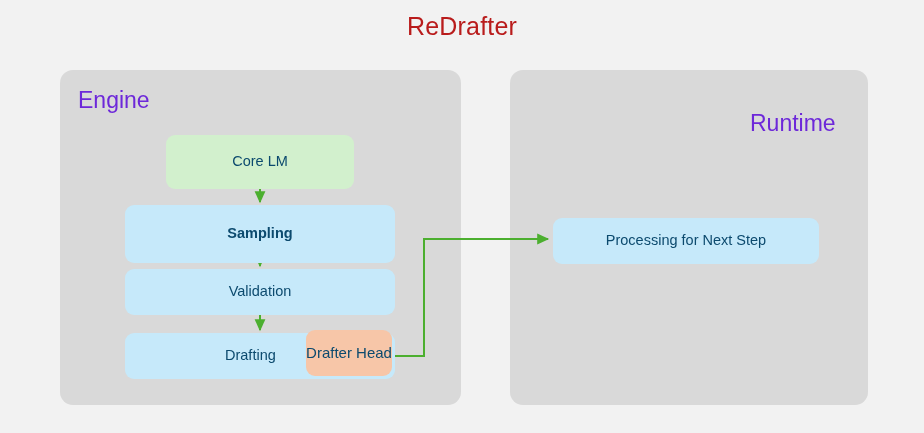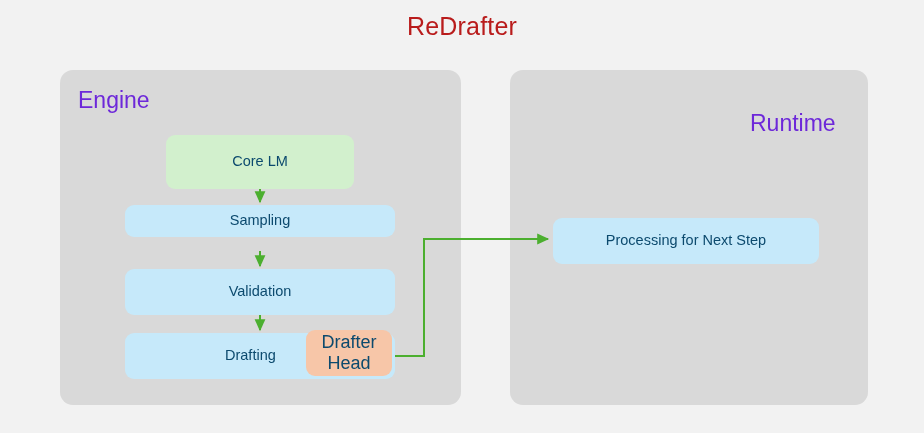--- a/index.html
+++ b/index.html
@@ -83,21 +83,22 @@
   #node-core-lm {
     left: 166px;
     top: 135px;
     width: 188px;
     height: 54px;
   }
   #node-sampling {
     left: 125px;
     top: 205px;
     width: 270px;
-    height: 32px;
+    height: 58px;
+    font-weight: bold;
   }
   #node-validation {
     left: 125px;
     top: 269px;
     width: 270px;
     height: 46px;
   }
   #node-drafting {
     left: 125px;
     top: 333px;
@@ -105,21 +106,21 @@
     height: 46px;
     justify-content: flex-start;
     padding-left: 100px;
     box-sizing: border-box;
   }
   #node-drafter-head {
     left: 306px;
     top: 330px;
     width: 86px;
     height: 46px;
-    font-size: 18px;
+    font-size: 15px;
   }
   #node-processing {
     left: 553px;
     top: 218px;
     width: 266px;
     height: 46px;
     text-align: center;
   }
   .arrow-svg {
     position: absolute;

